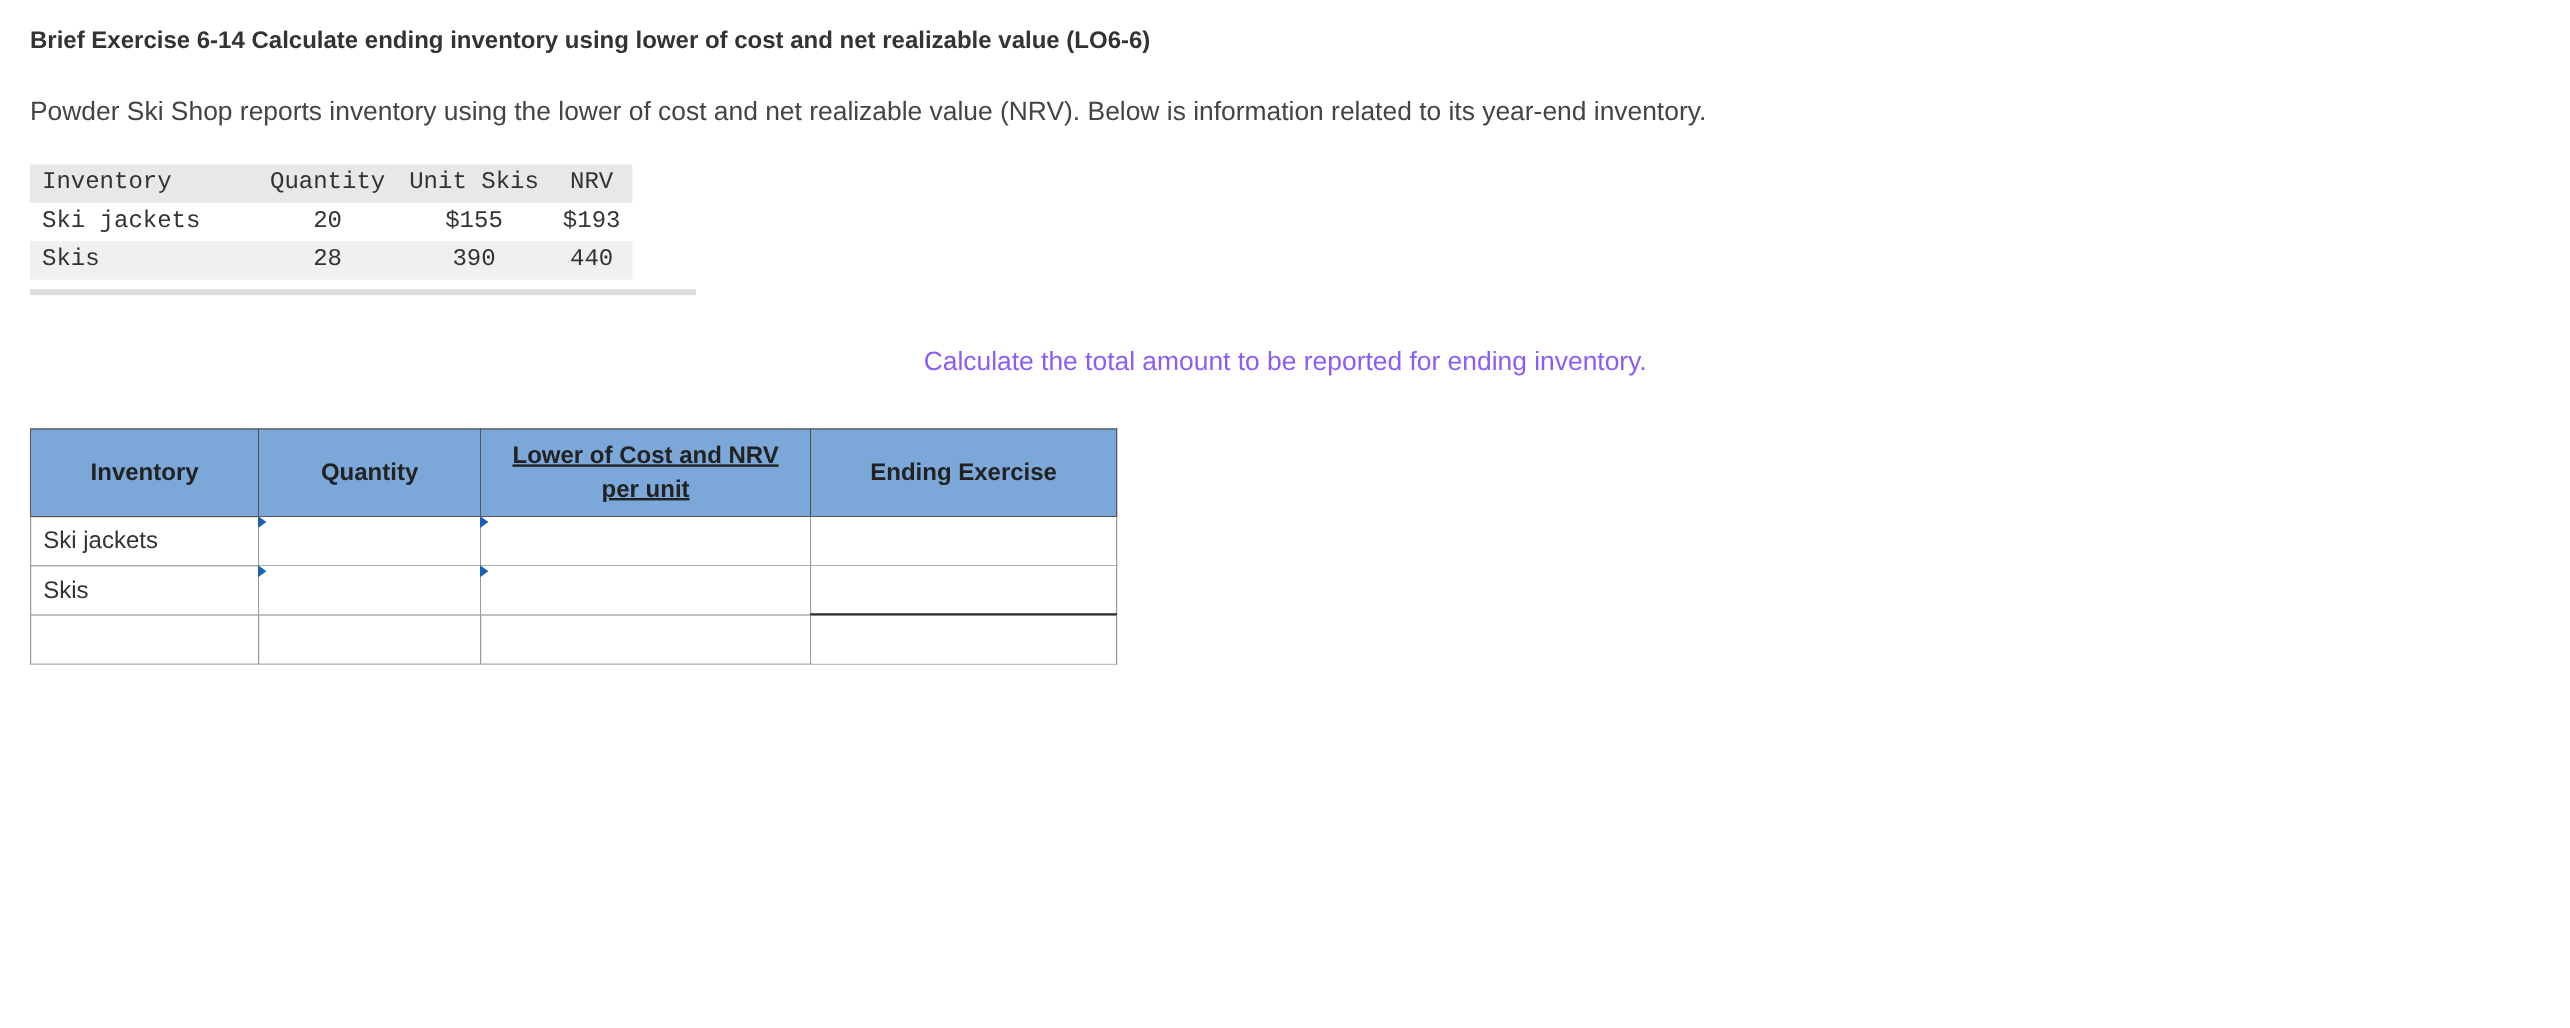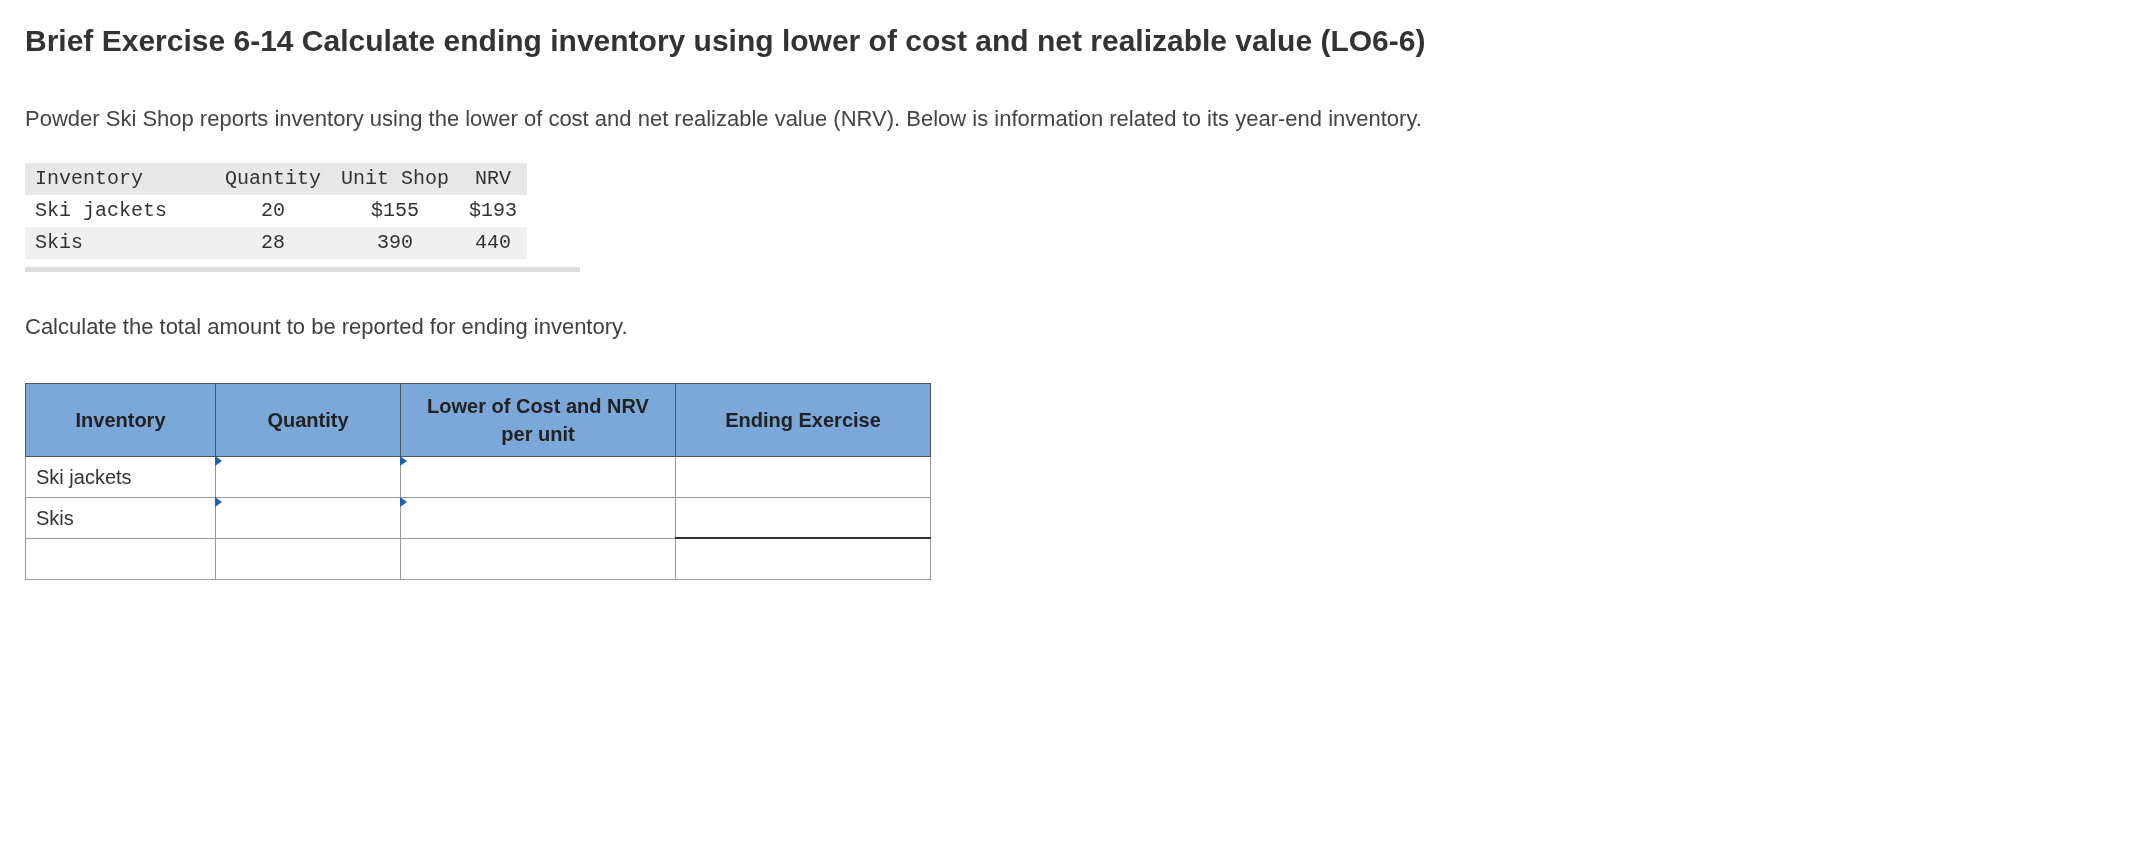--- a/index.html
+++ b/index.html
@@ -3,24 +3,24 @@
 <meta charset="utf-8">
 <style>
   body {
     font-family: Arial, Helvetica, sans-serif;
     color: #333;
     margin: 20px 25px;
     font-size: 22px;
     line-height: 1.4;
   }
   h1 {
-    font-size: 30px;
+    font-size: 20px;
     font-weight: bold;
     color: #333;
-    margin: 0 0 42px 0;
+    margin: 0 0 30px 0;
   }
   .intro {
     font-size: 22px;
     color: #444;
     margin-bottom: 28px;
   }
   .data-table {
     border-collapse: collapse;
     font-family: "Courier New", monospace;
     font-size: 20px;
@@ -41,22 +41,23 @@
     width: 170px;
   }
   .data-table-underline {
     height: 5px;
     width: 555px;
     background: #ddd;
     margin-bottom: 40px;
   }
   .calc-text {
     font-size: 22px;
-    color: #404040;
+    color: #8b5cf6;
     margin-bottom: 40px;
+    text-align: center;
   }
   .answer-table {
     border-collapse: collapse;
     font-size: 20px;
   }
   .answer-table th {
     background: #7ba7d9;
     border: 1px solid #555;
     padding: 8px 12px;
     font-weight: bold;
@@ -82,21 +83,21 @@
     width: 100%;
     height: 100%;
     border: none;
     font-size: 18px;
     padding: 6px;
     box-sizing: border-box;
     background: transparent;
   }
   .col-inv { width: 165px; }
   .col-qty { width: 160px; }
-  .col-low { width: 250px; }
+  .col-low { width: 250px; text-decoration: underline; }
   .col-end { width: 230px; }
   .marker {
     position: absolute;
     top: -1px;
     left: -1px;
     width: 0;
     height: 0;
     border-left: 7px solid #1a5fb4;
     border-top: 5px solid transparent;
     border-bottom: 5px solid transparent;
@@ -110,21 +111,21 @@
 
 <h1>Brief Exercise 6-14 Calculate ending inventory using lower of cost and net realizable value (LO6-6)</h1>
 
 <div class="intro">Powder Ski Shop reports inventory using the lower of cost and net realizable value (NRV). Below is information related to its year-end inventory.</div>
 
 <table class="data-table">
   <tbody>
       <tr>
     <td>Inventory</td>
     <td>Quantity</td>
-    <td>Unit Shop</td>
+    <td>Unit Skis</td>
     <td>NRV</td>
   </tr>
   <tr>
     <td>Ski jackets</td>
     <td>20</td>
     <td>$155</td>
     <td>$193</td>
   </tr>
   <tr>
     <td>Skis</td>

